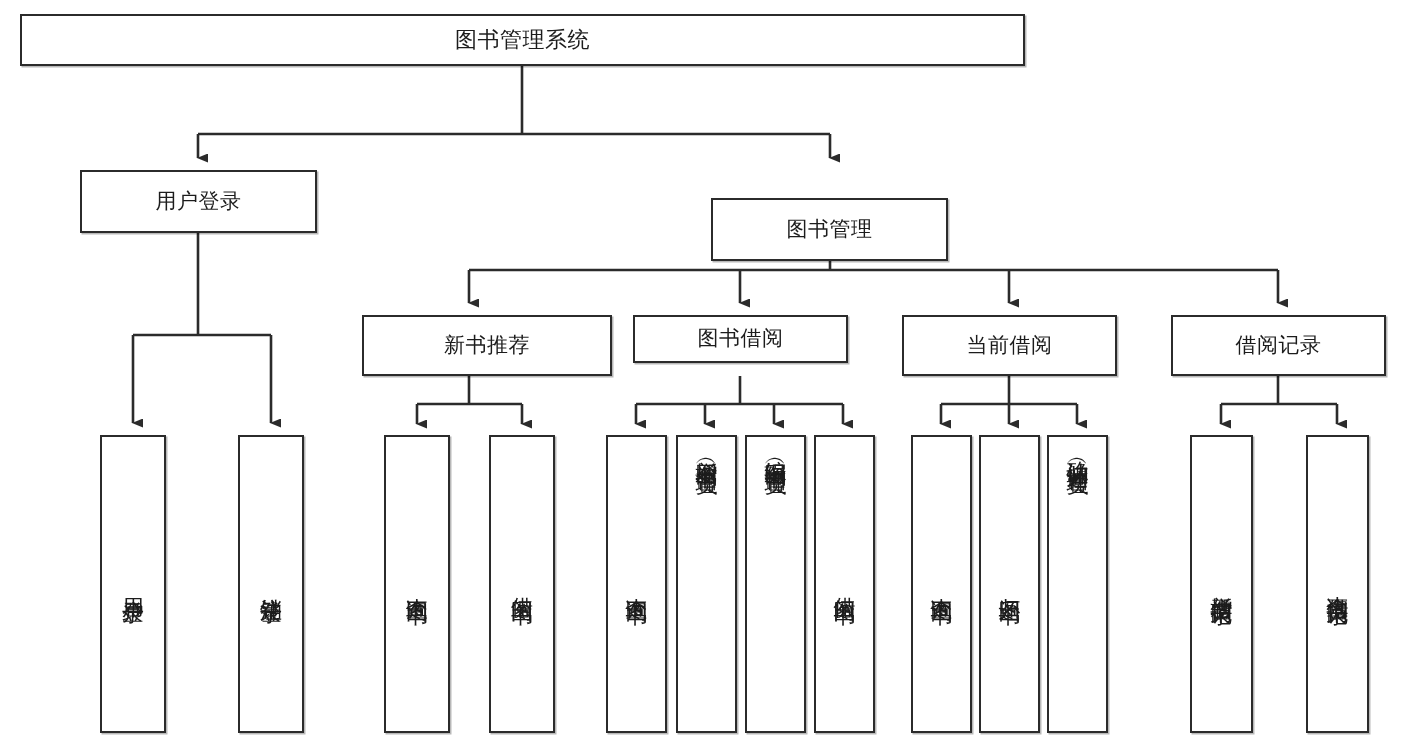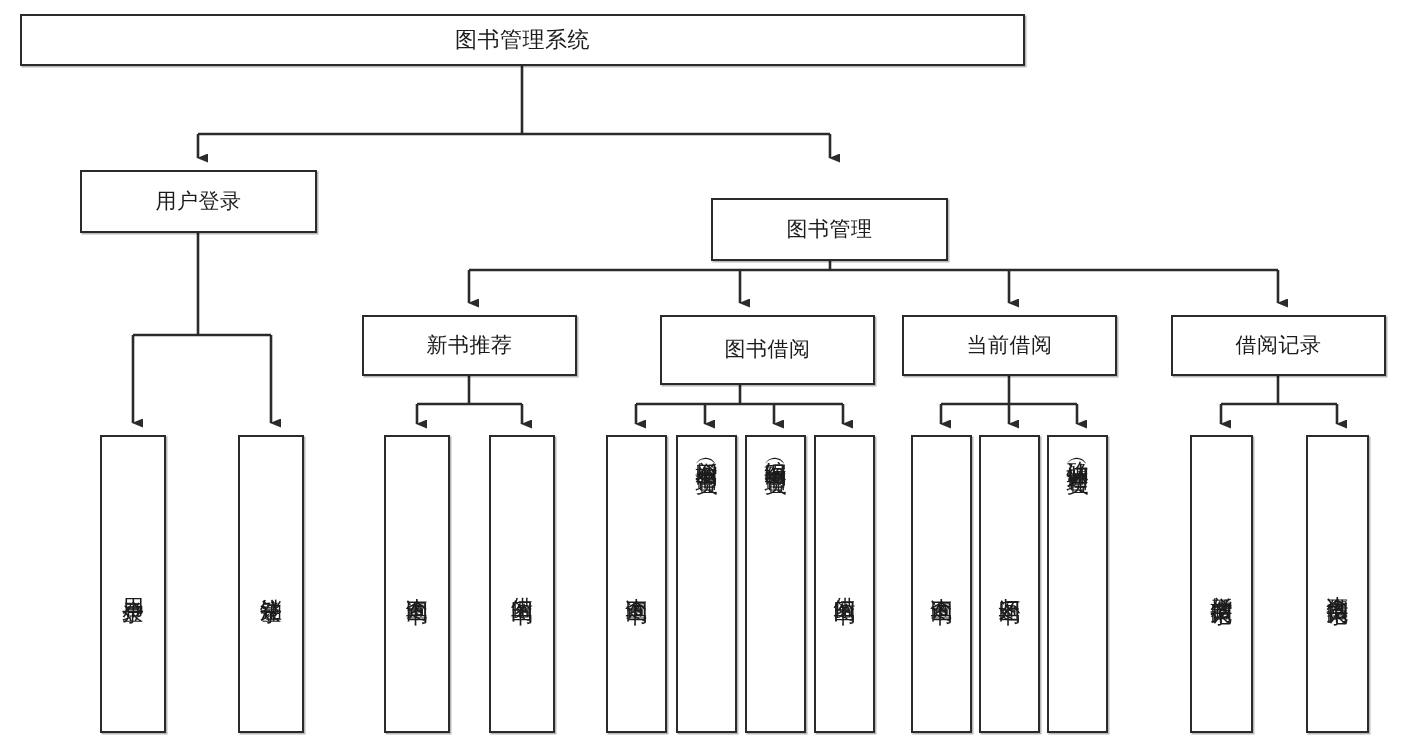--- a/index.html
+++ b/index.html
@@ -137,25 +137,25 @@
   </div>
 
   <div class="node horiz" style="left:80px; top:170px; width:237px; height:63px;">
     <span class="node-label">用户登录</span>
   </div>
 
   <div class="node horiz" style="left:711px; top:170px; width:237px; height:63px;margin-top:28px;">
     <span class="node-label">图书管理</span>
   </div>
 
-  <div class="node horiz" style="left:362px; top:315px; width:215px; height:61px;">
+  <div class="node horiz" style="left:362px; top:315px; width:250px; height:61px;">
     <span class="node-label">新书推荐</span>
   </div>
 
-  <div class="node horiz" style="left:660px; top:315px; width:215px; height:70px;">
+  <div class="node horiz" style="left:633px; top:315px; width:215px; height:48px;">
     <span class="node-label">图书借阅</span>
   </div>
 
   <div class="node horiz" style="left:902px; top:315px; width:215px; height:61px;">
     <span class="node-label">当前借阅</span>
   </div>
 
   <div class="node horiz" style="left:1171px; top:315px; width:215px; height:61px;">
     <span class="node-label">借阅记录</span>
   </div>

